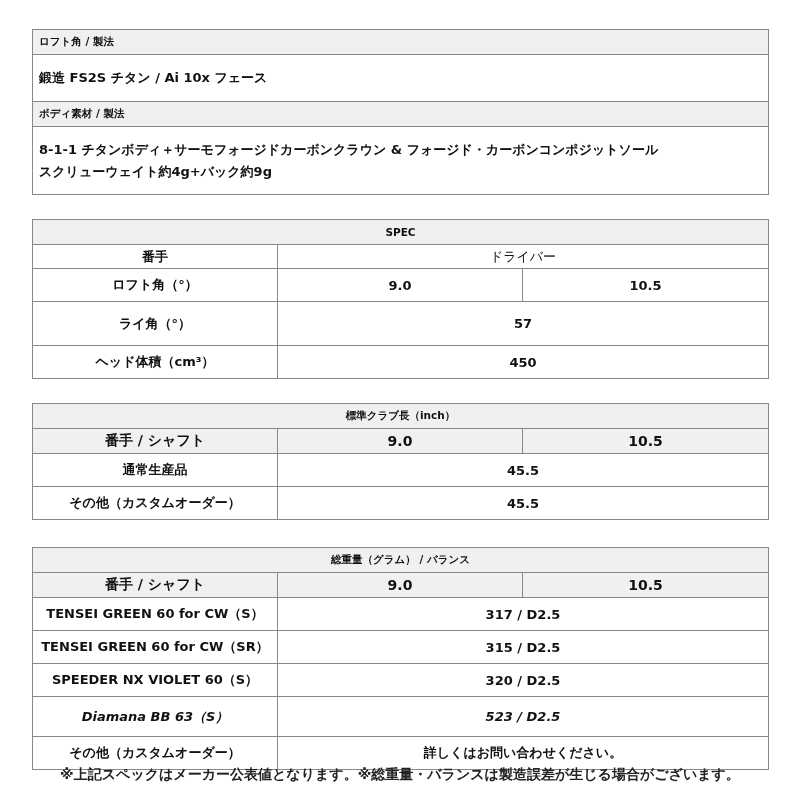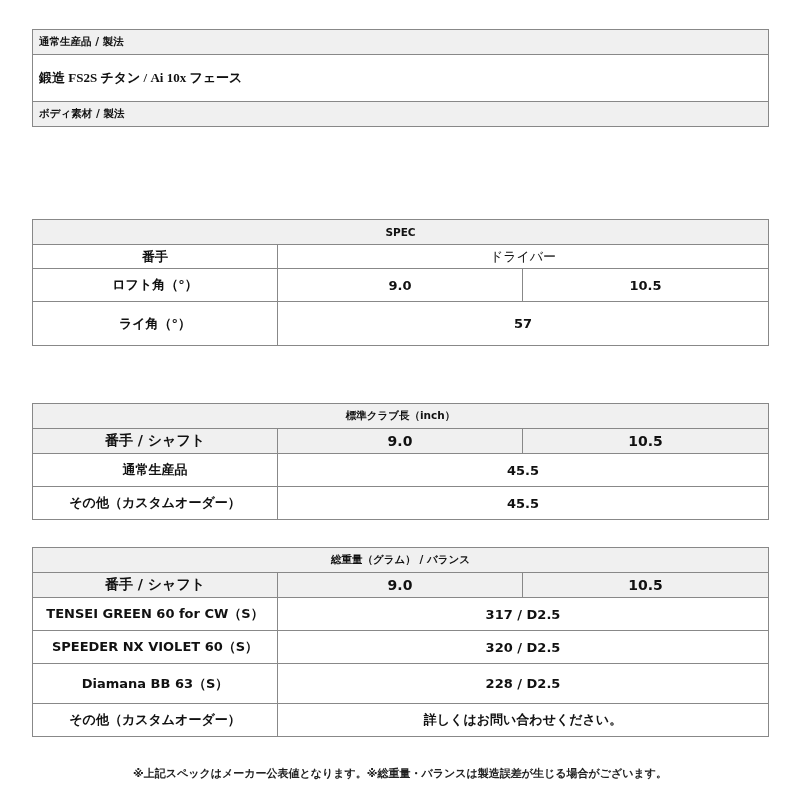--- a/index.html
+++ b/index.html
@@ -5,38 +5,44 @@
   html, body { margin: 0; padding: 0; background: #ffffff; }
   body { width: 800px; height: 800px; position: relative; font-family: "DejaVu Sans", sans-serif; color: #111; overflow: hidden; }
   .tbl { position: absolute; left: 32px; width: 736px; border-collapse: collapse; table-layout: fixed; }
   .tbl td { border: 1px solid #888; padding: 0; box-sizing: border-box; }
   .hdr { background: #f0f0f0; font-size: 10.5px; font-weight: bold; }
   .hdr-left { padding-left: 6px !important; text-align: left; }
   .center { text-align: center; }
   .val { font-size: 13px; font-weight: bold; }
   .body-text { font-size: 13px; font-weight: bold; padding: 0 6px !important; line-height: 22px; }
   .small { font-size: 14px; font-weight: bold; }
-  .note { position: absolute; top: 766px; left: 0; width: 800px; text-align: center; font-size: 11px; font-weight: bold; color: #222; }
+  .note { position: absolute; top: 766px; left: 0; width: 800px; text-align: center; font-size: 14px; font-weight: bold; color: #222; }
 </style>
 </head>
 <body>
 
 <table class="tbl" style="top:29px;">
   <colgroup>
       <col style="width:736px">
     </colgroup>
   <tbody>
       <tr style="height:25px;">
-        <td class="hdr hdr-left">通常生産品 / 製法</td>
+        <td class="hdr hdr-left">ロフト角 / 製法</td>
       </tr>
-  <tr style="height:47px;font-family:Liberation Serif, serif;">
+  <tr style="height:47px;">
         <td class="body-text">鍛造 FS2S チタン / Ai 10x フェース</td>
       </tr>
   <tr style="height:25px;padding-left:20px;">
         <td class="hdr hdr-left">ボディ素材 / 製法</td>
+      </tr>
+  <tr style="height:68px;">
+        <td class="body-text">
+    <div>8-1-1 チタンボディ＋サーモフォージドカーボンクラウン &amp; フォージド・カーボンコンポジットソール</div>
+    <div>スクリューウェイト約4g+バック約9g</div>
+  </td>
       </tr>
 </tbody>
   </table>
 
 <table class="tbl" style="top:219px;">
   <colgroup>
       <col style="width:245px">
       <col style="width:245px">
       <col style="width:246px">
     </colgroup>
@@ -49,20 +55,24 @@
     <td colspan="2" class="center val" style="font-weight:normal;">ドライバー</td>
   </tr>
   <tr style="height:33px;">
     <td class="center val">ロフト角（°）</td>
     <td class="center val">9.0</td>
     <td class="center val">10.5</td>
   </tr>
   <tr style="height:44px;">
     <td class="center val">ライ角（°）</td>
     <td colspan="2" class="center val">57</td>
+  </tr>
+  <tr style="height:33px;">
+    <td class="center val">ヘッド体積（cm³）</td>
+    <td colspan="2" class="center val">450</td>
   </tr>
 </tbody>
   </table>
 
 <table class="tbl" style="top:403px;">
   <colgroup>
       <col style="width:245px">
       <col style="width:245px">
       <col style="width:246px">
     </colgroup>
@@ -99,26 +109,30 @@
   <tr style="height:25px;" class="hdr">
     <td class="center small">番手 / シャフト</td>
     <td class="center small">9.0</td>
     <td class="center small">10.5</td>
   </tr>
   <tr style="height:33px;">
     <td class="center val">TENSEI GREEN 60 for CW（S）</td>
     <td colspan="2" class="center val">317 / D2.5</td>
   </tr>
   <tr style="height:33px;">
+    <td class="center val">TENSEI GREEN 60 for CW（SR）</td>
+    <td colspan="2" class="center val">315 / D2.5</td>
+  </tr>
+  <tr style="height:33px;">
     <td class="center val">SPEEDER NX VIOLET 60（S）</td>
     <td colspan="2" class="center val">320 / D2.5</td>
   </tr>
-  <tr style="height:40px;">
+  <tr style="height:40px;font-style:italic;">
     <td class="center val">Diamana BB 63（S）</td>
-    <td colspan="2" class="center val">228 / D2.5</td>
+    <td colspan="2" class="center val">523 / D2.5</td>
   </tr>
   <tr style="height:33px;">
     <td class="center val">その他（カスタムオーダー）</td>
     <td colspan="2" class="center val">詳しくはお問い合わせください。</td>
   </tr>
 </tbody>
   </table>
 
 <div class="note">※上記スペックはメーカー公表値となります。※総重量・バランスは製造誤差が生じる場合がございます。</div>
 

